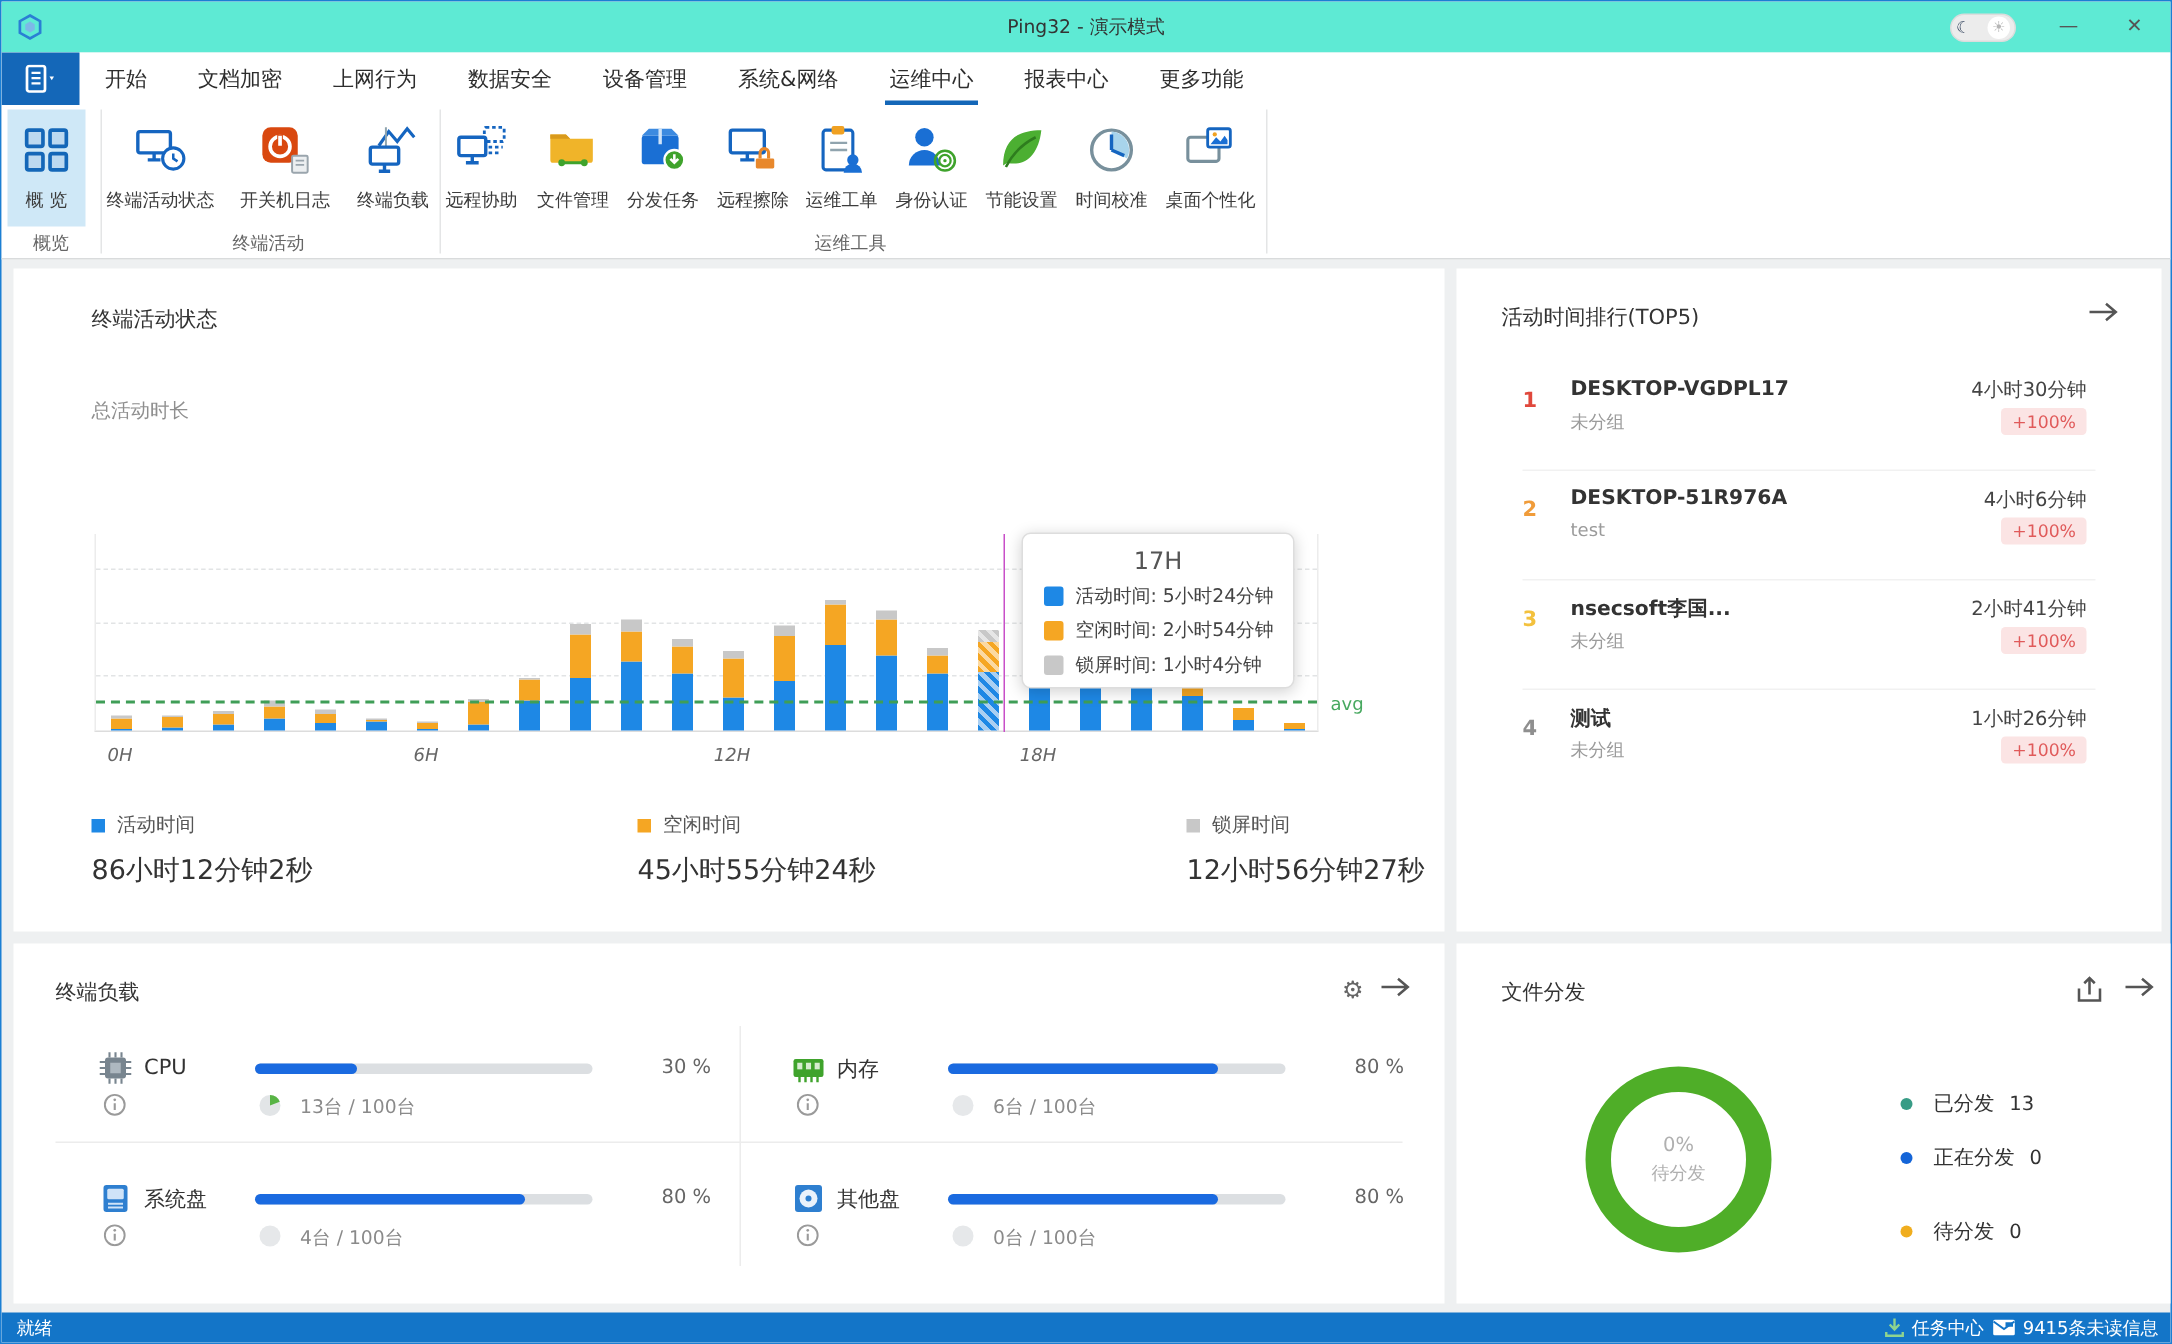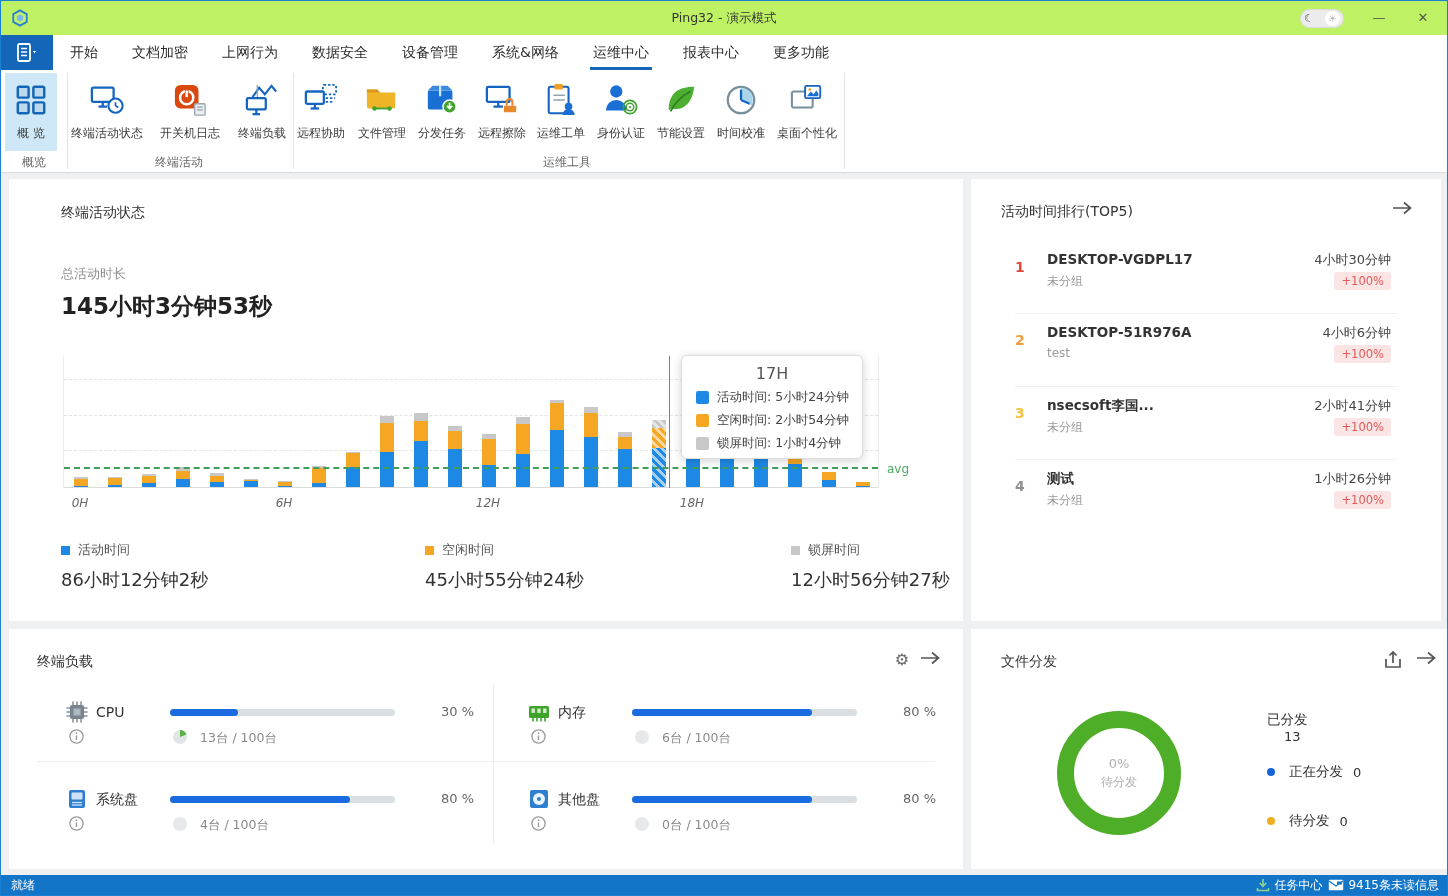--- a/index.html
+++ b/index.html
@@ -3,21 +3,21 @@
 <meta charset="utf-8">
 <style>
   * { margin:0; padding:0; box-sizing:border-box; }
   html,body { width:1448px; height:896px; }
   body {
     font-family:"DejaVu Sans","Liberation Sans",sans-serif;
     background:#eef0f1; position:relative; overflow:hidden;
     border:1px solid #1b7fd4; color:#333;
   }
   
-  .titlebar { position:absolute; top:0; left:0; right:0; height:34px; background:#bef264; }
+  .titlebar { position:absolute; top:0; left:0; right:0; height:34px; background:#5eead4; }
   .app-logo { position:absolute; left:10px; top:8px; width:18px; height:18px; }
   .win-title { position:absolute; left:0; right:0; top:0; height:34px; line-height:34px;
     text-align:center; font-size:12.5px; color:#333; }
   .theme-pill { position:absolute; right:103px; top:8px; width:44px; height:19px; border-radius:10px;
     background:#ececec; border:1px solid #dcdcdc; display:flex; align-items:center; justify-content:space-between; padding:0 3px; cursor:pointer;}
   .theme-moon { font-size:11px; color:#3a4a63; line-height:1; }
   .theme-sun  { width:15px; height:15px; border-radius:50%; background:#fff; color:#b5b5b5;
     font-size:10px; line-height:15px; text-align:center; }
   .win-btn { position:absolute; top:0; width:44px; height:34px; text-align:center; line-height:34px;
     font-size:13px; color:#555; cursor:pointer; }
@@ -336,21 +336,20 @@
   <div class="ribbon-sep" style="left:843px;"></div>
 
   <span class="group-label" style="left:33px;">概览</span>
   <span class="group-label" style="left:178px;">终端活动</span>
   <span class="group-label" style="left:566px;">运维工具</span>
 </div>
 
 <div class="panel" id="p-activity">
   <div class="panel-title">终端活动状态</div>
   <div class="total-label">总活动时长</div>
-  <div class="total-value">145小时3分钟53秒</div>
 
   <div class="chart" id="chart">
       <div class="gridline" style="bottom: 35.6757px;"></div>
       <div class="gridline" style="bottom: 71.3514px;"></div>
       <div class="gridline" style="bottom: 107.027px;"></div>
       <div class="bar-seg" style="left: 10px; bottom: 0px; height: 1px; background: rgb(30, 136, 229);"></div>
       <div class="bar-seg" style="left: 10px; bottom: 0.713514px; height: 7.13514px; background: rgb(245, 166, 35);"></div>
       <div class="bar-seg" style="left: 10px; bottom: 7.84865px; height: 2.14054px; background: rgb(200, 200, 200);"></div>
       <div class="bar-seg" style="left: 44px; bottom: 0px; height: 2.4973px; background: rgb(30, 136, 229);"></div>
       <div class="bar-seg" style="left: 44px; bottom: 2.4973px; height: 6.06486px; background: rgb(245, 166, 35);"></div>
@@ -671,21 +670,21 @@
         <path d="M2 8 H19 M13 2.5 L19.5 8 L13 13.5" fill="none" stroke="#555" stroke-width="1.7"></path>
       </svg>
   </span>
 
   <div class="donut" style="border-color: rgb(79, 174, 40);"></div>
   <div class="donut-center">
     <span class="donut-pct">0%</span>
     <span class="donut-lbl">待分发</span>
   </div>
 
-  <div class="dl-item" style="top:82px;flex-direction:column;">
+  <div class="dl-item" style="top:98px;">
     <span class="dl-dot" style="background: rgb(56, 156, 134);"></span>
     <span class="dl-label">已分发</span>
     <span class="dl-value">13</span>
   </div>
   <div class="dl-item" style="top:134px;">
     <span class="dl-dot" style="background: rgb(21, 101, 216);"></span>
     <span class="dl-label">正在分发</span>
     <span class="dl-value">0</span>
   </div>
   <div class="dl-item" style="top:183px;">

